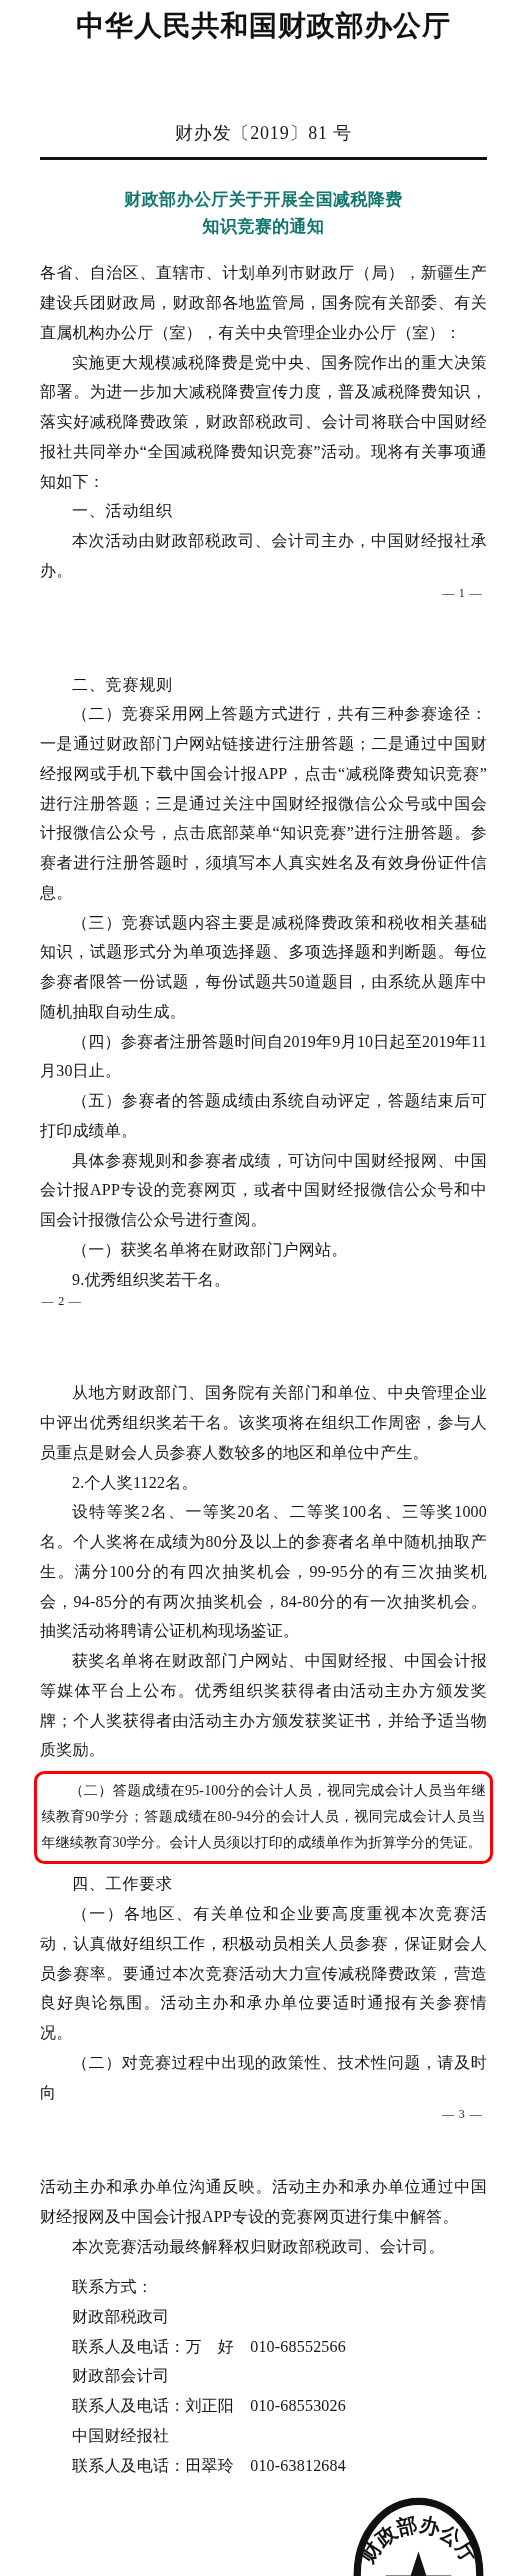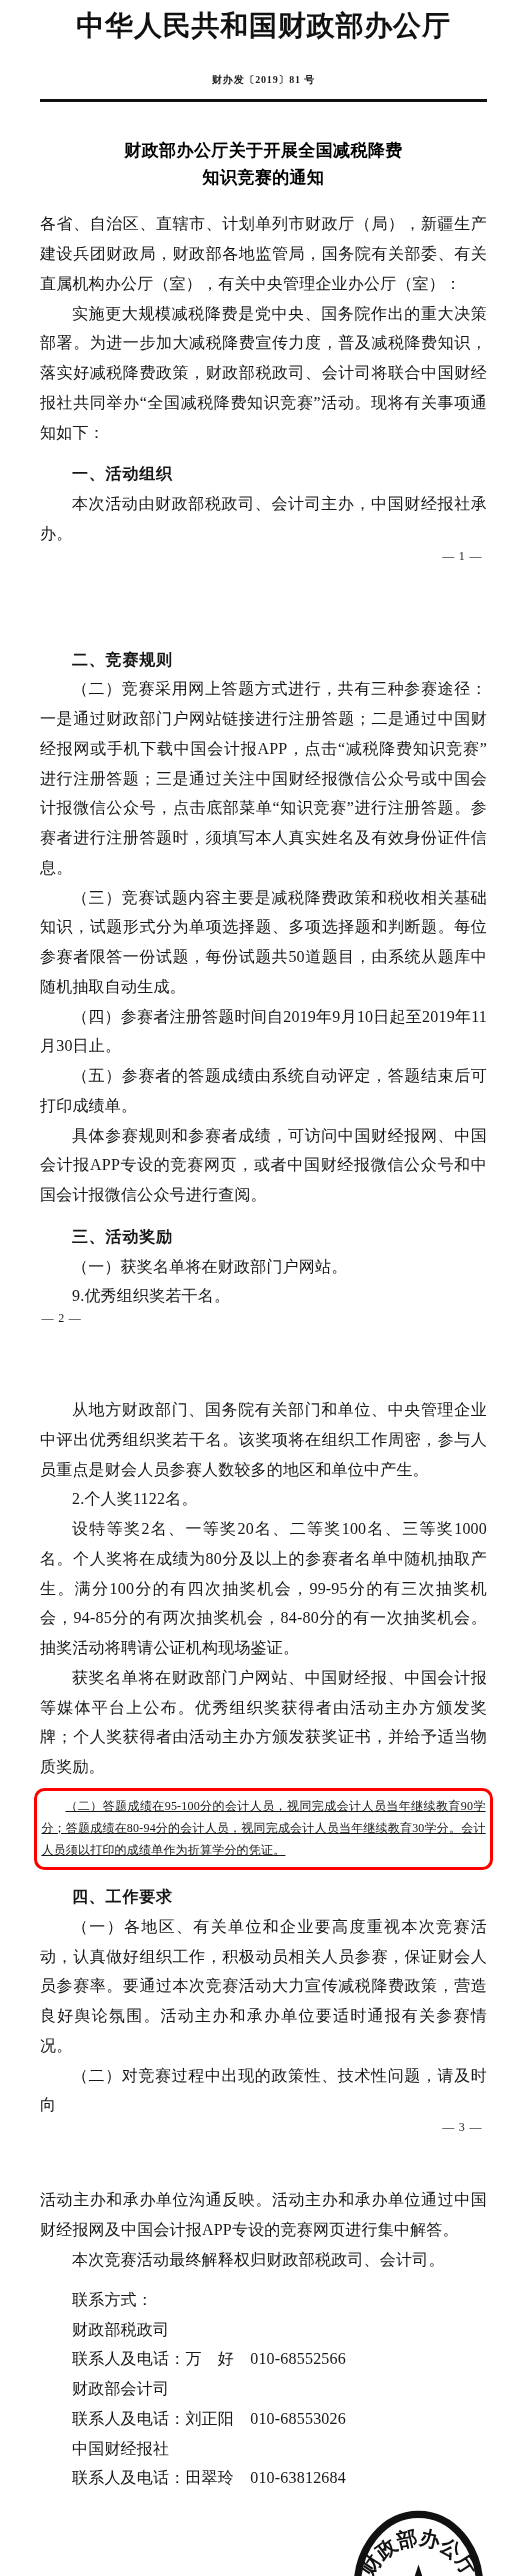--- a/index.html
+++ b/index.html
@@ -23,81 +23,79 @@
     font-weight:bold;
     font-size:28px;
     letter-spacing:0.8px;
     color:#111;
     padding-top:10.5px;
     line-height:1.1;
     white-space:nowrap;
   }
   .docnum{
     text-align:center;
-    font-size:10px;
-    letter-spacing:0.8px;
-    margin-top:32px;
+    font-size:18px;
+    letter-spacing:0.8px;
+    margin-top:80px;
     color:#1a1a1a;
-    font-weight:bold;
   }
   .rule{
     width:447px;
     height:2.4px;
     background:#111;
     margin:12px auto 0 auto;
   }
   .doctitle{
     text-align:center;
     font-weight:bold;
     font-size:17px;
     line-height:1.62;
-    margin-top:35px;
+    margin-top:26px;
     letter-spacing:0.4px;
-    color:#000000;
+    color:#0f766e;
   }
   .body{
     margin:0 auto;
     width:447px;
     padding-top:17.7px;
   }
   p.t{
     margin:0;
     font-size:16px;
     line-height:1.86;
     text-align:justify;
     text-justify:inter-ideograph;
     letter-spacing:0.2px;
     color:#161616;
   }
   p.ind{ text-indent:2em; }
   p.sec{
-    font-weight:bold;
+    font-weight:normal;
     text-indent:2em;
     letter-spacing:0.8px;
-    margin-top:12px;
   }
   .gap{ height:10.5px; }
   .pagenum{
     font-size:12px;
     letter-spacing:0.8px;
     color:#1a1a1a;
     margin:0;
   }
   .pagenum.right{ text-align:right; padding-right:4.8px;}
   .pagenum.left{ text-align:left; padding-left:1.6px;}
   .pagebreak{ height:69px; }
   .pagebreak.small{ height:50px; }
   .redbox{
     border:3.2px solid #ff0000;
     border-radius:10.5px;
     padding:4px 4.8px 5.6px 4.8px;
     margin:5.6px -6.4px 4.8px -6.4px;
     box-sizing:border-box;
   }
-  .redbox p.t{ font-size:12px;text-decoration:underline; }
+  .redbox p.t{ font-size:14px; }
   .contact p.t{ text-indent:2em; }
   .sealwrap{
     position:relative;
     height:201px;
   }
   .seal{
     position:absolute;
     left:310px;
     top:14.5px;
     width:137px;
@@ -135,21 +133,20 @@
 
     <div class="pagebreak"></div>
 
     <p class="t sec">二、竞赛规则</p>
     <p class="t ind">（二）竞赛采用网上答题方式进行，共有三种参赛途径：一是通过财政部门户网站链接进行注册答题；二是通过中国财经报网或手机下载中国会计报APP，点击“减税降费知识竞赛”进行注册答题；三是通过关注中国财经报微信公众号或中国会计报微信公众号，点击底部菜单“知识竞赛”进行注册答题。参赛者进行注册答题时，须填写本人真实姓名及有效身份证件信息。</p>
     <p class="t ind">（三）竞赛试题内容主要是减税降费政策和税收相关基础知识，试题形式分为单项选择题、多项选择题和判断题。每位参赛者限答一份试题，每份试题共50道题目，由系统从题库中随机抽取自动生成。</p>
     <p class="t ind">（四）参赛者注册答题时间自2019年9月10日起至2019年11月30日止。</p>
     <p class="t ind">（五）参赛者的答题成绩由系统自动评定，答题结束后可打印成绩单。</p>
     <p class="t ind">具体参赛规则和参赛者成绩，可访问中国财经报网、中国会计报APP专设的竞赛网页，或者中国财经报微信公众号和中国会计报微信公众号进行查阅。</p>
 
-    <p class="t sec">三、活动奖励</p>
     <p class="t ind">（一）获奖名单将在财政部门户网站。</p>
     <p class="t ind">9.优秀组织奖若干名。</p>
 
     <p class="pagenum left">— 2 —</p>
 
     <div class="pagebreak"></div>
 
     <p class="t ind">从地方财政部门、国务院有关部门和单位、中央管理企业中评出优秀组织奖若干名。该奖项将在组织工作周密，参与人员重点是财会人员参赛人数较多的地区和单位中产生。</p>
     <p class="t ind">2.个人奖1122名。</p>
     <p class="t ind">设特等奖2名、一等奖20名、二等奖100名、三等奖1000名。个人奖将在成绩为80分及以上的参赛者名单中随机抽取产生。满分100分的有四次抽奖机会，99-95分的有三次抽奖机会，94-85分的有两次抽奖机会，84-80分的有一次抽奖机会。抽奖活动将聘请公证机构现场鉴证。</p>

